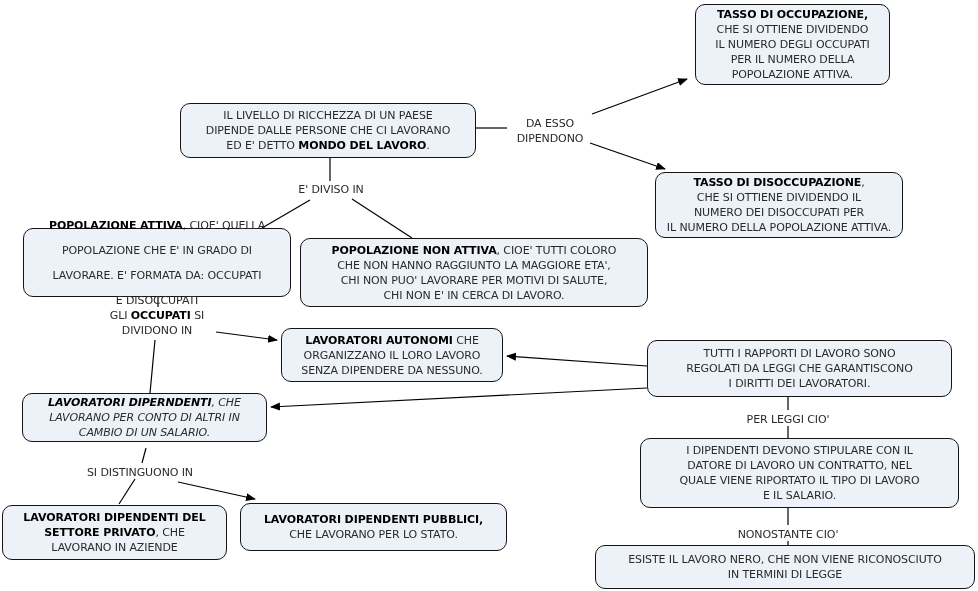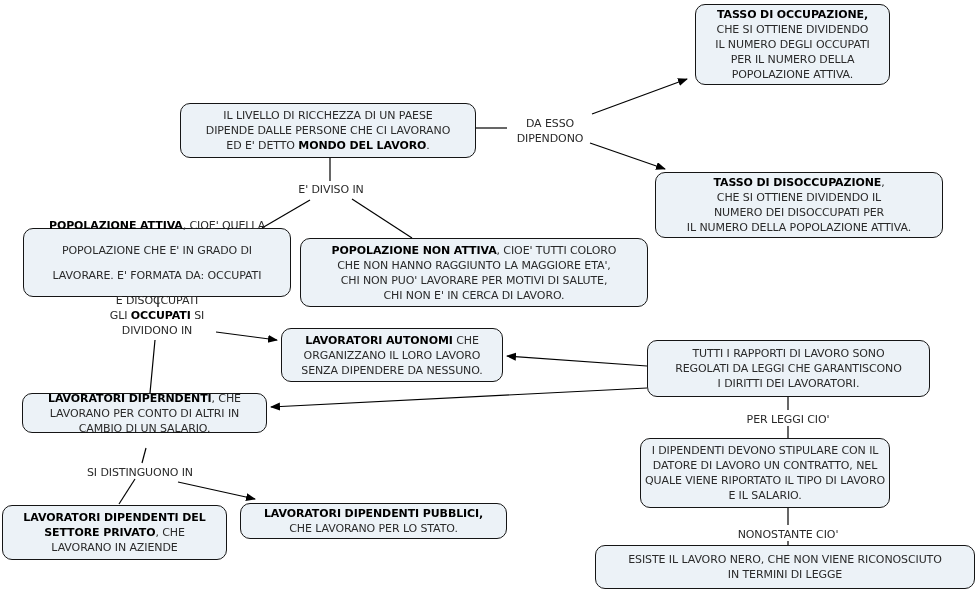--- a/index.html
+++ b/index.html
@@ -55,21 +55,21 @@
       <div class="tline"><span>DIPENDE DALLE PERSONE CHE CI LAVORANO</span></div>
       <div class="tline"><span>ED E' DETTO </span><span class="b">MONDO DEL LAVORO</span><span>.</span></div>
     </div>
     <div class="node" style="left: 695px; top: 4px; width: 195px; height: 81px; background: rgb(236, 242, 247); border-color: rgb(21, 21, 21);">
       <div class="tline"><span class="b">TASSO DI OCCUPAZIONE,</span></div>
       <div class="tline"><span>CHE SI OTTIENE DIVIDENDO</span></div>
       <div class="tline"><span>IL NUMERO DEGLI OCCUPATI</span></div>
       <div class="tline"><span>PER IL NUMERO DELLA</span></div>
       <div class="tline"><span>POPOLAZIONE ATTIVA.</span></div>
     </div>
-    <div class="node" style="left: 655px; top: 172px; width: 288px; height: 66px; background: rgb(236, 242, 247); border-color: rgb(21, 21, 21);">
+    <div class="node" style="left: 655px; top: 172px; width: 248px; height: 66px; background: rgb(236, 242, 247); border-color: rgb(21, 21, 21);">
       <div class="tline"><span class="b">TASSO DI DISOCCUPAZIONE</span><span>,</span></div>
       <div class="tline"><span>CHE SI OTTIENE DIVIDENDO IL</span></div>
       <div class="tline"><span>NUMERO DEI DISOCCUPATI PER</span></div>
       <div class="tline"><span>IL NUMERO DELLA POPOLAZIONE ATTIVA.</span></div>
     </div>
     <div class="node" style="left: 23px; top: 228px; width: 268px; height: 69px; background: rgb(236, 242, 247); border-color: rgb(21, 21, 21); gap: 10px;">
       <div class="tline"><span class="b">POPOLAZIONE ATTIVA</span><span>, CIOE' QUELLA</span></div>
       <div class="tline"><span>POPOLAZIONE CHE E' IN GRADO DI</span></div>
       <div class="tline"><span>LAVORARE. E' FORMATA DA: OCCUPATI</span></div>
       <div class="tline"><span>E DISOCCUPATI</span></div>
@@ -78,42 +78,42 @@
       <div class="tline"><span class="b">POPOLAZIONE NON ATTIVA</span><span>, CIOE' TUTTI COLORO</span></div>
       <div class="tline"><span>CHE NON HANNO RAGGIUNTO LA MAGGIORE ETA',</span></div>
       <div class="tline"><span>CHI NON PUO' LAVORARE PER MOTIVI DI SALUTE,</span></div>
       <div class="tline"><span>CHI NON E' IN CERCA DI LAVORO.</span></div>
     </div>
     <div class="node" style="left: 281px; top: 328px; width: 222px; height: 54px; background: rgb(236, 242, 247); border-color: rgb(21, 21, 21);">
       <div class="tline"><span class="b">LAVORATORI AUTONOMI</span><span> CHE</span></div>
       <div class="tline"><span>ORGANIZZANO IL LORO LAVORO</span></div>
       <div class="tline"><span>SENZA DIPENDERE DA NESSUNO.</span></div>
     </div>
-    <div class="node" style="left: 647px; top: 340px; width: 283px; height: 57px; background: rgb(236, 242, 247); border-color: rgb(21, 21, 21);">
+    <div class="node" style="left: 647px; top: 340px; width: 305px; height: 57px; background: rgb(236, 242, 247); border-color: rgb(21, 21, 21);">
       <div class="tline"><span>TUTTI I RAPPORTI DI LAVORO SONO</span></div>
       <div class="tline"><span>REGOLATI DA LEGGI CHE GARANTISCONO</span></div>
       <div class="tline"><span>I DIRITTI DEI LAVORATORI.</span></div>
     </div>
-    <div class="node" style="left: 22px; top: 393px; width: 245px; height: 40px; background: rgb(236, 242, 247); border-color: rgb(21, 21, 21);">
+    <div class="node" style="left: 22px; top: 393px; width: 245px; height: 49px; background: rgb(236, 242, 247); border-color: rgb(21, 21, 21); font-style: italic;">
       <div class="tline"><span class="b">LAVORATORI DIPERNDENTI</span><span>, CHE</span></div>
       <div class="tline"><span>LAVORANO PER CONTO DI ALTRI IN</span></div>
       <div class="tline"><span>CAMBIO DI UN SALARIO.</span></div>
     </div>
-    <div class="node" style="left: 640px; top: 438px; width: 250px; height: 70px; background: rgb(236, 242, 247); border-color: rgb(21, 21, 21);">
+    <div class="node" style="left: 640px; top: 438px; width: 319px; height: 70px; background: rgb(236, 242, 247); border-color: rgb(21, 21, 21);">
       <div class="tline"><span>I DIPENDENTI DEVONO STIPULARE CON IL</span></div>
       <div class="tline"><span>DATORE DI LAVORO UN CONTRATTO, NEL</span></div>
       <div class="tline"><span>QUALE VIENE RIPORTATO IL TIPO DI LAVORO</span></div>
       <div class="tline"><span>E IL SALARIO.</span></div>
     </div>
     <div class="node" style="left: 2px; top: 505px; width: 225px; height: 55px; background: rgb(236, 242, 247); border-color: rgb(21, 21, 21);">
       <div class="tline"><span class="b">LAVORATORI DIPENDENTI DEL</span></div>
       <div class="tline"><span class="b">SETTORE PRIVATO</span><span>, CHE</span></div>
       <div class="tline"><span>LAVORANO IN AZIENDE</span></div>
     </div>
-    <div class="node" style="left: 240px; top: 503px; width: 267px; height: 36px; background: rgb(236, 242, 247); border-color: rgb(21, 21, 21);">
+    <div class="node" style="left: 240px; top: 503px; width: 267px; height: 48px; background: rgb(236, 242, 247); border-color: rgb(21, 21, 21);">
       <div class="tline"><span class="b">LAVORATORI DIPENDENTI PUBBLICI,</span></div>
       <div class="tline"><span>CHE LAVORANO PER LO STATO.</span></div>
     </div>
     <div class="node" style="left: 595px; top: 545px; width: 380px; height: 44px; background: rgb(236, 242, 247); border-color: rgb(21, 21, 21);">
       <div class="tline"><span>ESISTE IL LAVORO NERO, CHE NON VIENE RICONOSCIUTO</span></div>
       <div class="tline"><span>IN TERMINI DI LEGGE</span></div>
     </div>
     <div class="label" style="left: 500px; top: 116px; width: 100px;">
       <div class="tline"><span>DA ESSO</span></div>
       <div class="tline"><span>DIPENDONO</span></div>

